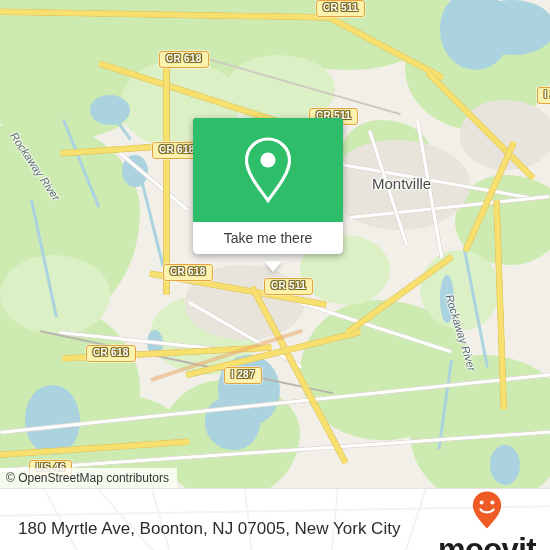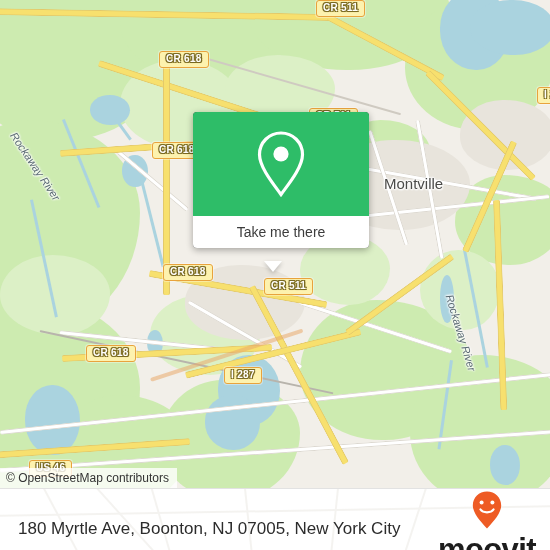--- a/index.html
+++ b/index.html
@@ -68,21 +68,21 @@
   .attrib{
     position:absolute;left:0;bottom:0;
     background:rgba(255,255,255,.80);
     color:#333;font-size:12px;
     padding:3px 8px 3px 6px;
     white-space:nowrap;
   }
 
   
   .card{
-    position:absolute;left:193px;top:112px;width:176px;
+    position:absolute;left:193px;top:118px;width:150px;
     border-radius:4px;overflow:hidden;
     box-shadow:0 2px 7px rgba(0,0,0,.33);
     background:#404040;
   }
   .card-head{
     height:104px;background:#2ebd68;
     display:flex;align-items:center;justify-content:center;
   }
   .card-btn{
     height:32px;background:#ffffff;
@@ -206,21 +206,21 @@
       <div class="road rd-major" style="left:345px;top:330px;width:130px;height:5px;transform:rotate(-36deg);"></div>
       <div class="road rd-major" style="left:462px;top:250px;width:120px;height:5px;transform:rotate(-66deg);"></div>
     </div>
 
     <div class="layer">
       <div class="river-label" style="left:18px;top:130px;transform:rotate(56deg);">Rockaway River</div>
       <div class="river-label" style="left:455px;top:293px;transform:rotate(73deg);">Rockaway River</div>
     </div>
 
     <div class="layer">
-      <div class="place-label" style="left:384px;top:175px;">Montville</div>
+      <div class="place-label" style="left:372px;top:175px;">Montville</div>
     </div>
 
     <div class="layer" id="shield-layer">
         <div class="shield" style="left: 316px; top: 0px;">CR 511</div>
         <div class="shield" style="left: 159px; top: 51px;">CR 618</div>
         <div class="shield" style="left: 309px; top: 108px;">CR 511</div>
         <div class="shield" style="left: 537px; top: 87px;">I 287</div>
         <div class="shield" style="left: 152px; top: 142px;">CR 618</div>
         <div class="shield" style="left: 163px; top: 264px;">CR 618</div>
         <div class="shield" style="left: 264px; top: 278px;">CR 511</div>

